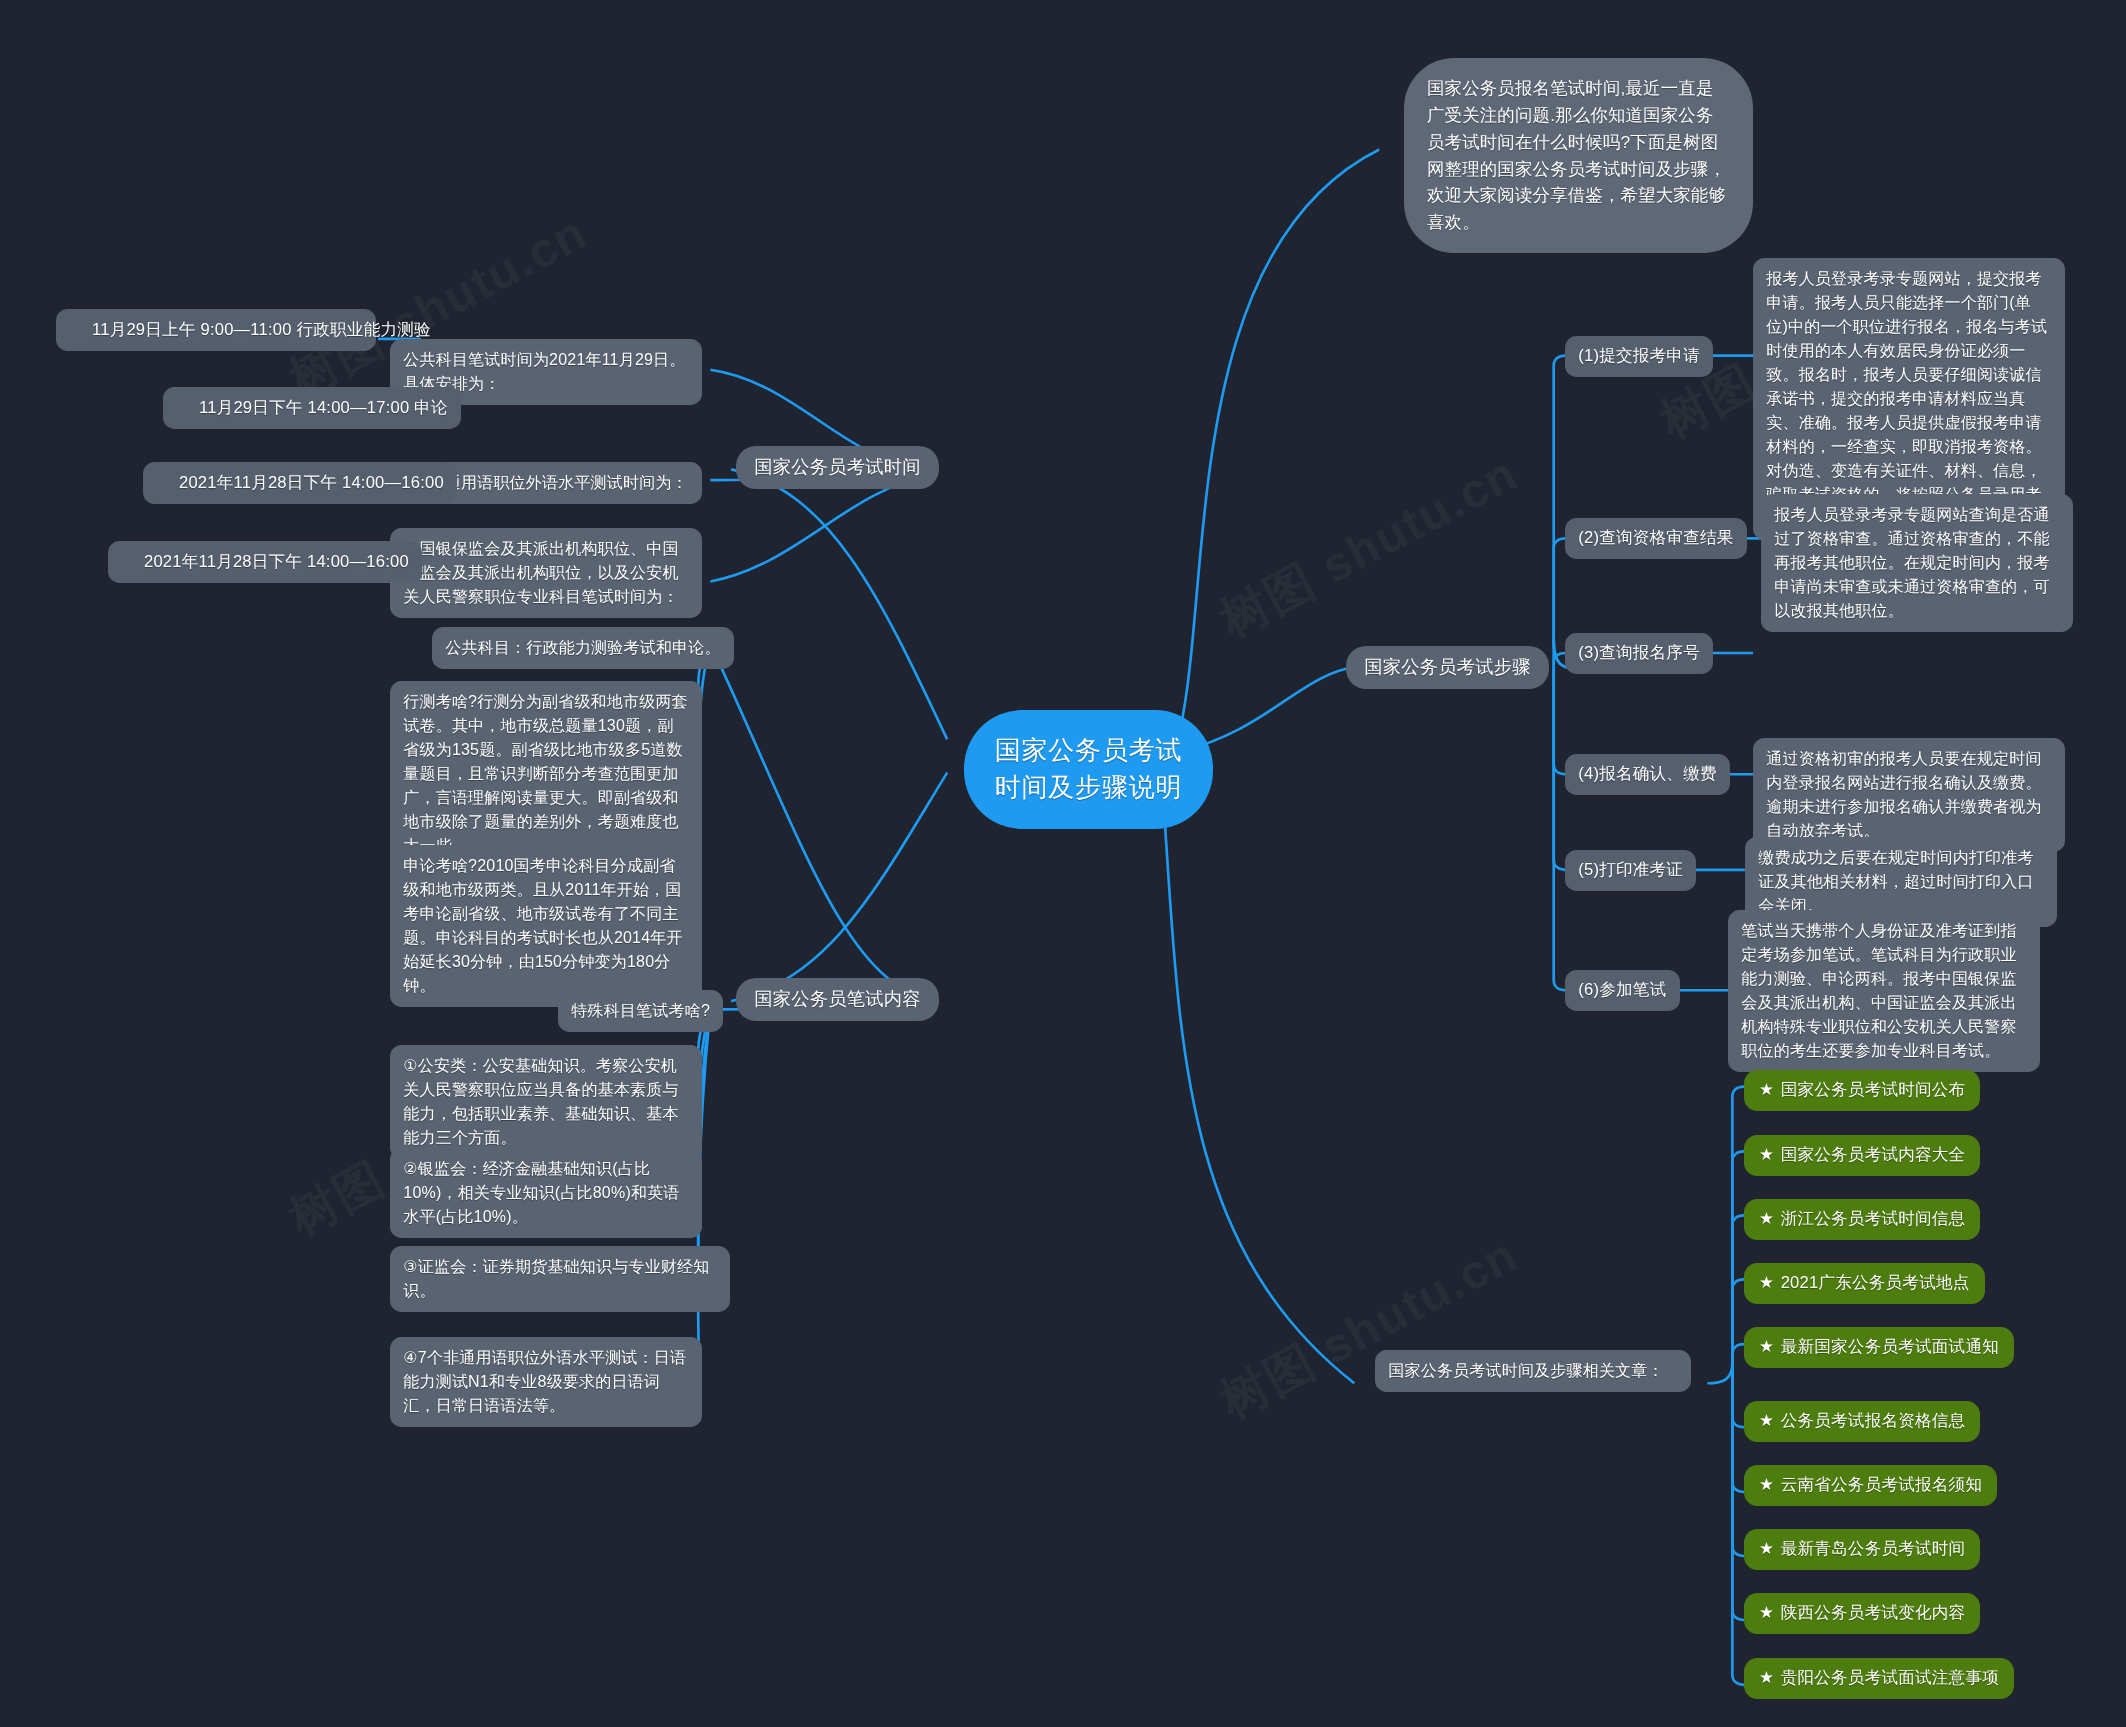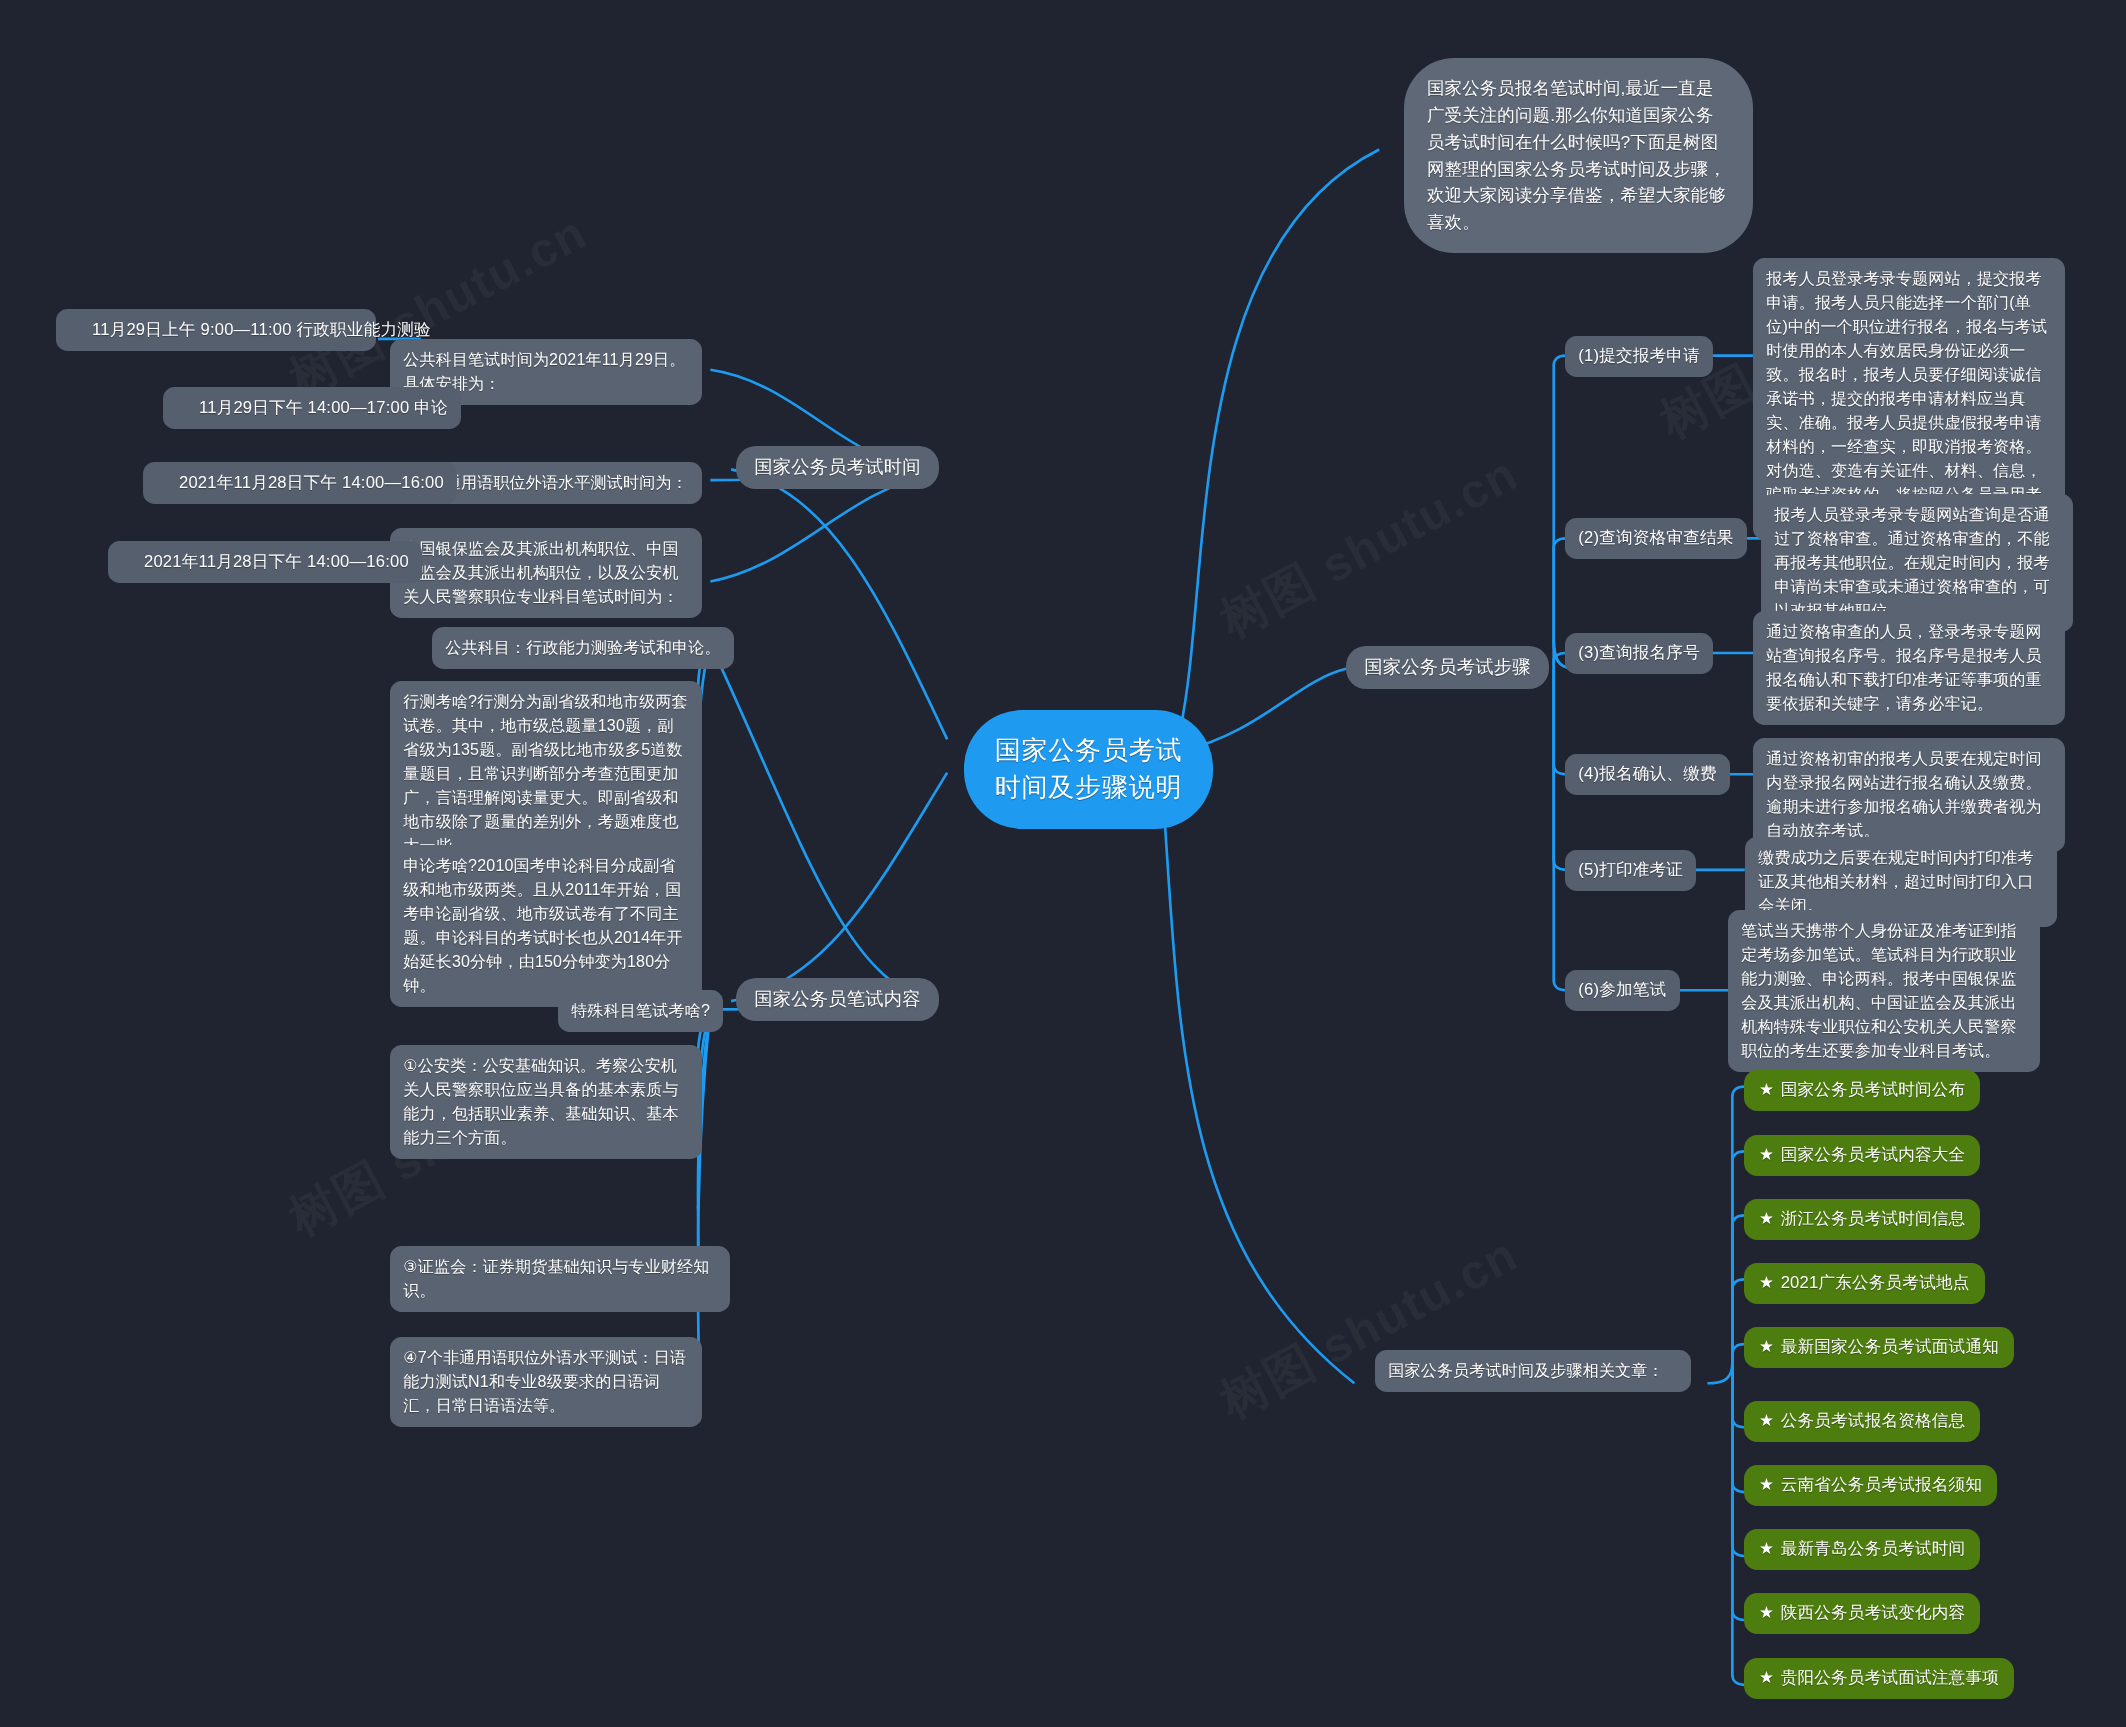--- a/index.html
+++ b/index.html
@@ -233,20 +233,23 @@
   <div class="node para" style="left:390px; top:845px; width:312px;">
     <span>申论考啥?2010国考申论科目分成副省级和地市级两类。且从2011年开始，国考申论副省级、地市级试卷有了不同主题。申论科目的考试时长也从2014年开始延长30分钟，由150分钟变为180分钟。</span>
   </div>
 
   <div class="node para" style="left:558px; top:990px;">
     <span>特殊科目笔试考啥?</span>
   </div>
   <div class="node para" style="left:390px; top:1045px; width:312px;">
     <span>①公安类：公安基础知识。考察公安机关人民警察职位应当具备的基本素质与能力，包括职业素养、基础知识、基本能力三个方面。</span>
   </div>
+  <div class="node para" style="left:390px; top:1148px; width:312px;">
+    <span>②银监会：经济金融基础知识(占比10%)，相关专业知识(占比80%)和英语水平(占比10%)。</span>
+  </div>
   <div class="node para" style="left:390px; top:1246px; width:340px;">
     <span>③证监会：证券期货基础知识与专业财经知识。</span>
   </div>
   <div class="node para" style="left:390px; top:1337px; width:312px;">
     <span>④7个非通用语职位外语水平测试：日语能力测试N1和专业8级要求的日语词汇，日常日语语法等。</span>
   </div>
 
   <div class="node pill" style="left:1346px; top:646px;">
     <span>国家公务员考试步骤</span>
   </div>
@@ -261,23 +264,20 @@
   <div class="node step" style="left:1565px; top:518px;">
     <span>(2)查询资格审查结果</span>
   </div>
   <div class="node para" style="left:1761px; top:494px; width:312px;">
     <span>报考人员登录考录专题网站查询是否通过了资格审查。通过资格审查的，不能再报考其他职位。在规定时间内，报考申请尚未审查或未通过资格审查的，可以改报其他职位。</span>
   </div>
 
   <div class="node step" style="left:1565px; top:633px;">
     <span>(3)查询报名序号</span>
   </div>
-  <div class="node para" style="left:1753px; top:611px; width:312px;">
-    <span>通过资格审查的人员，登录考录专题网站查询报名序号。报名序号是报考人员报名确认和下载打印准考证等事项的重要依据和关键字，请务必牢记。</span>
-  </div>
 
   <div class="node step" style="left:1565px; top:754px;">
     <span>(4)报名确认、缴费</span>
   </div>
   <div class="node para" style="left:1753px; top:738px; width:312px;">
     <span>通过资格初审的报考人员要在规定时间内登录报名网站进行报名确认及缴费。逾期未进行参加报名确认并缴费者视为自动放弃考试。</span>
   </div>
 
   <div class="node step" style="left:1565px; top:850px;">
     <span>(5)打印准考证</span>

